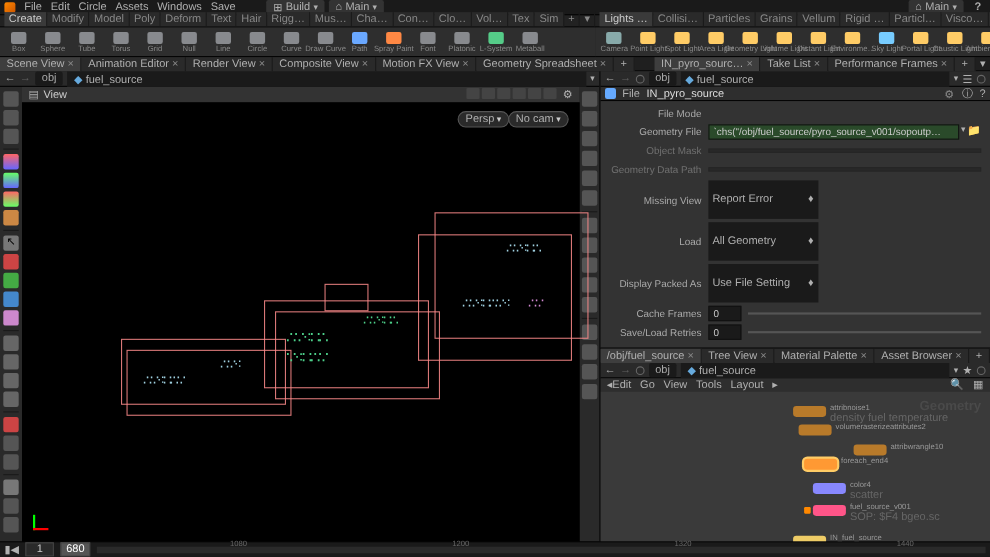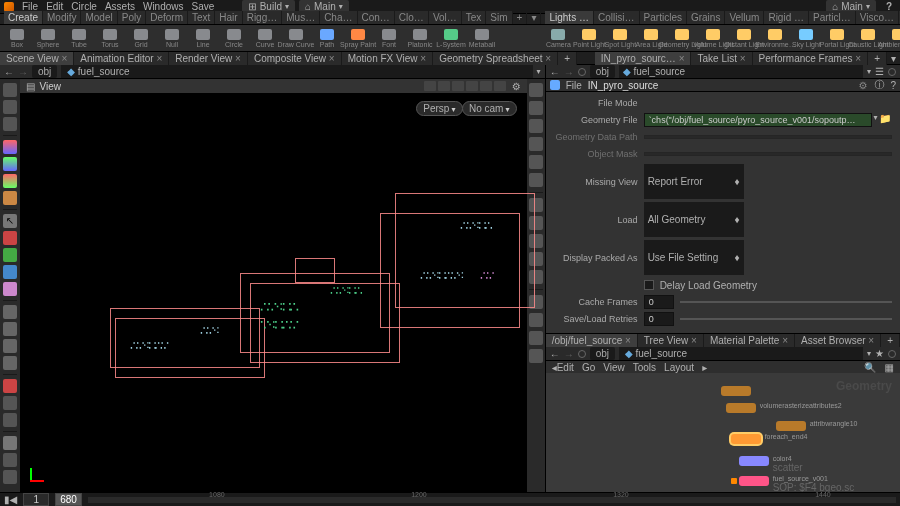--- a/index.html
+++ b/index.html
@@ -407,27 +407,27 @@
           </div>
         <div class="prow">
             <div class="plbl">Geometry File</div>
             <div class="pval">
               <span class="pfield expr">`chs("/obj/fuel_source/pyro_source_v001/sopoutp…</span>
               <span class="chev">▾</span>
               <span>📁</span>
             </div>
           </div>
         <div class="prow">
+            <div class="plbl" style="opacity:.5">Object Mask</div>
+            <div class="pval">
+              <span class="pfield" style="opacity:.4"></span>
+            </div>
+          </div>
+        <div class="prow">
             <div class="plbl" style="opacity:.5">Geometry Data Path</div>
-            <div class="pval">
-              <span class="pfield" style="opacity:.4"></span>
-            </div>
-          </div>
-        <div class="prow">
-            <div class="plbl" style="opacity:.5">Object Mask</div>
             <div class="pval">
               <span class="pfield" style="opacity:.4"></span>
             </div>
           </div>
         <div class="prow">
             <div class="plbl">Missing View</div>
             <div class="pval">
               <span class="pdrop">
                 <span>Report Error</span>
                 <span>♦</span>
@@ -443,27 +443,20 @@
               </span>
             </div>
           </div>
         <div class="prow">
             <div class="plbl">Display Packed As</div>
             <div class="pval">
               <span class="pdrop">
                 <span>Use File Setting</span>
                 <span>♦</span>
               </span>
-            </div>
-          </div>
-        <div class="prow">
-            <div class="plbl"></div>
-            <div class="pval">
-              <span class="pchk"></span>
-              <span style="margin-left:4px">Delay Load Geometry</span>
             </div>
           </div>
         <div class="prow">
             <div class="plbl">Cache Frames</div>
             <div class="pval">
               <span class="pfield" style="flex:0 0 30px">0</span>
               <span style="flex:1;height:2px;background:#555;align-self:center;margin-left:4px"></span>
             </div>
           </div>
         <div class="prow">
@@ -500,20 +493,21 @@
         <span>View</span>
         <span>Tools</span>
         <span>Layout</span>
         <span>▸</span>
         <span style="margin-left:auto">🔍</span>
         <span>▦</span>
       </div>
       <div class="netview" id="netview">
         <div class="geom-wm">Geometry</div>
       <div class="node" style="left: 175px; top: 13px; background: rgb(184, 122, 42);"></div>
+          <div class="node-lbl" style="left: 209px; top: 12px;">attribnoise1<br><span style="color:#666">density fuel temperature</span></div>
           <div class="node" style="left: 180px; top: 30px; background: rgb(184, 122, 42);"></div>
           <div class="node-lbl" style="left: 214px; top: 29px;">volumerasterizeattributes2</div>
           <div class="node" style="left: 230px; top: 48px; background: rgb(184, 122, 42);"></div>
           <div class="node-lbl" style="left: 264px; top: 47px;">attribwrangle10</div>
           <div class="node" style="left: 185px; top: 61px; background: rgb(255, 153, 51); box-shadow: rgb(255, 204, 102) 0px 0px 0px 2px;"></div>
           <div class="node-lbl" style="left: 219px; top: 60px;">foreach_end4</div>
           <div class="node" style="left: 193px; top: 83px; background: rgb(136, 136, 255);"></div>
           <div class="node-lbl" style="left: 227px; top: 82px;">color4<br><span style="color:#666">scatter</span></div>
           <div class="node" style="left: 193px; top: 103px; background: rgb(255, 85, 136);"></div>
           <div class="flag" style="background: rgb(255, 136, 0); left: 185px; top: 105px;"></div>

